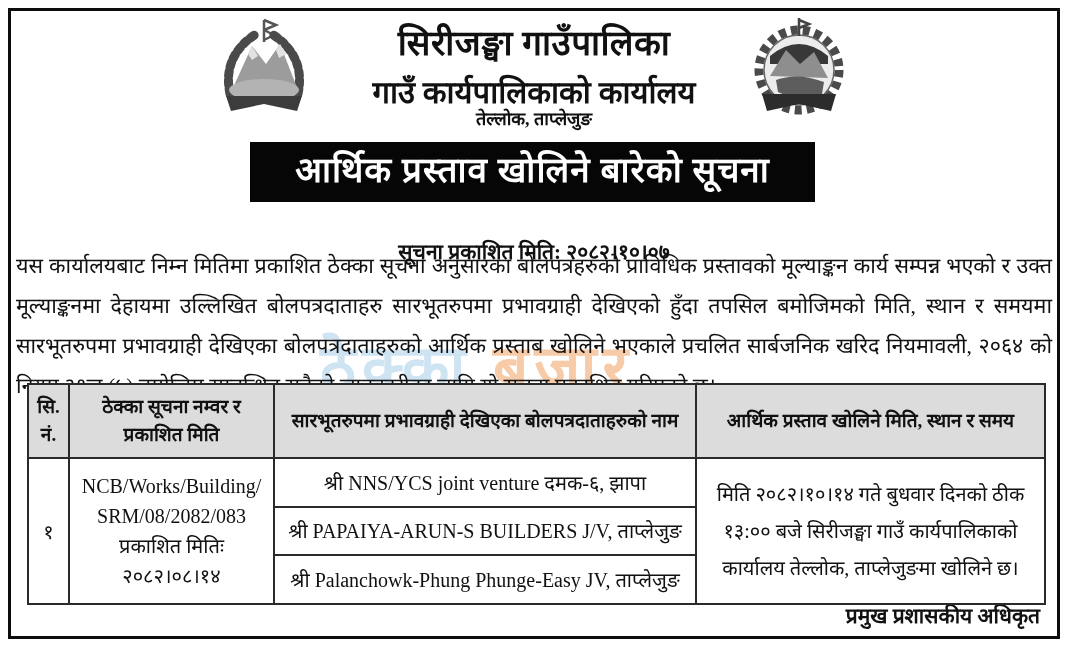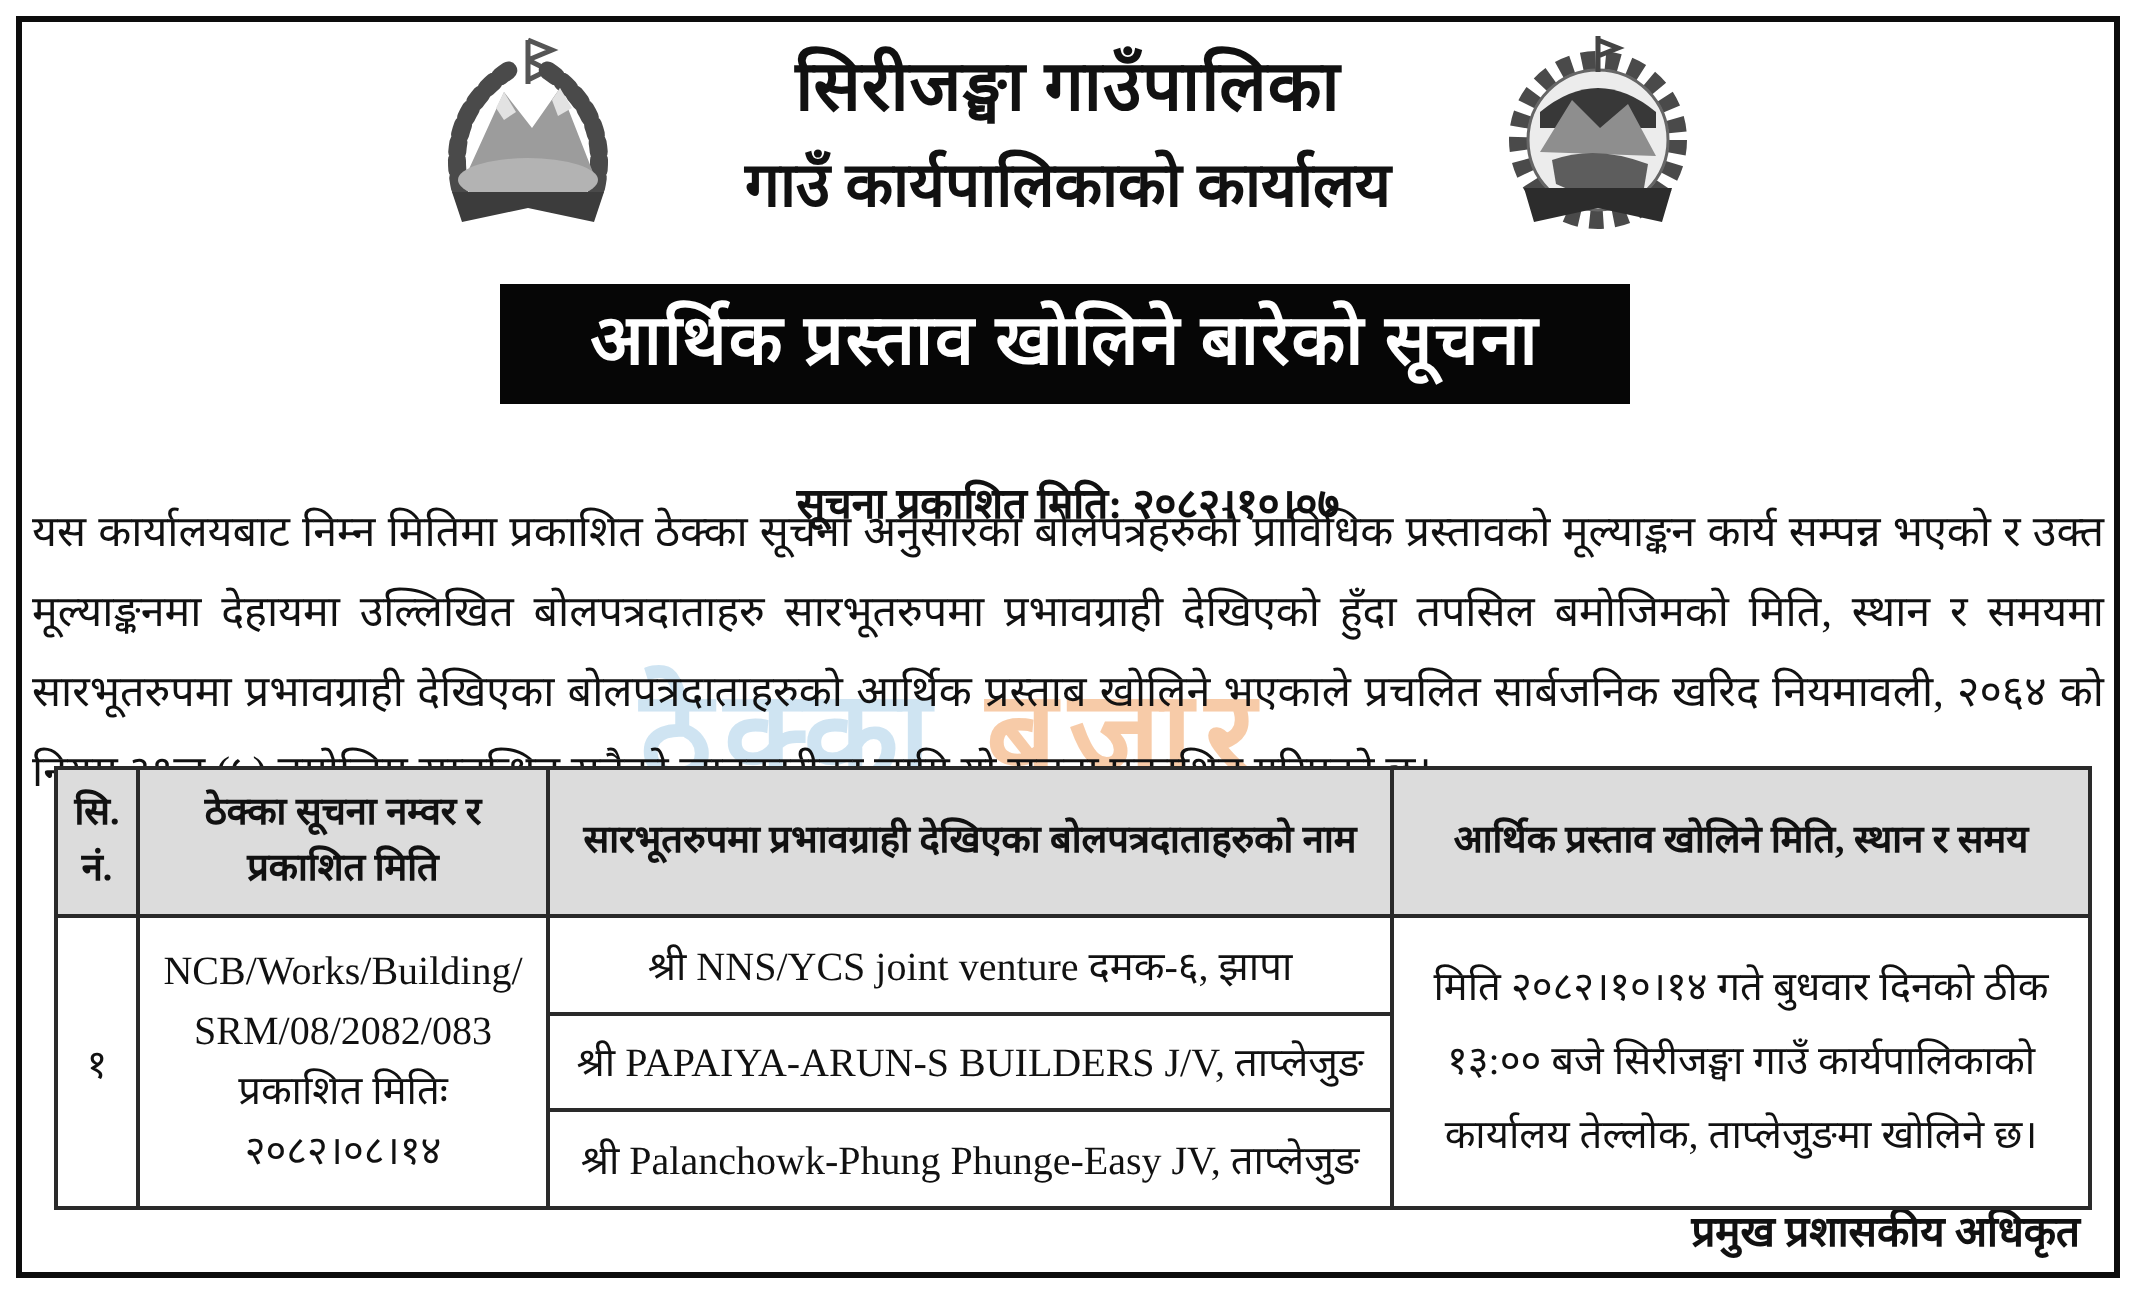--- a/index.html
+++ b/index.html
@@ -98,20 +98,21 @@
     <path d="M80 78 Q88 40 54 18" stroke="#4a4a4a" stroke-width="9" fill="none" stroke-dasharray="5 4" stroke-linecap="round"></path>
     <polygon points="14,74 34,30 48,48 62,28 80,74" fill="#9c9c9c"></polygon>
     <polygon points="30,38 34,30 40,40 34,44" fill="#e2e2e2"></polygon>
     <polygon points="58,34 62,28 68,38 61,42" fill="#e2e2e2"></polygon>
     <ellipse cx="46" cy="74" rx="35" ry="11" fill="#b3b3b3"></ellipse>
     <path d="M8 80 L84 80 L79 95 L46 88 L13 95 Z" fill="#3c3c3c"></path>
   </svg>
 
   <div class="title-muni">सिरीजङ्घा गाउँपालिका</div>
   <div class="title-office">गाउँ कार्यपालिकाको कार्यालय</div>
+  <div class="title-addr">तेल्लोक, ताप्लेजुङ</div>
 
   <svg class="logo-right" viewBox="0 0 102 104" aria-hidden="true">
     <circle cx="51" cy="56" r="40" fill="none" stroke="#4a4a4a" stroke-width="9" stroke-dasharray="7 5"></circle>
     <circle cx="51" cy="56" r="35" fill="#ececec" stroke="#666" stroke-width="1.5"></circle>
     <path d="M51 4 L51 22 M51 6 L61 10 L51 14" stroke="#444" stroke-width="2.5" fill="none"></path>
     <path d="M22 42 Q51 18 80 42 L80 50 L22 50 Z" fill="#383838"></path>
     <polygon points="22,62 38,36 52,50 66,38 80,64" fill="#8e8e8e"></polygon>
     <path d="M28 66 Q50 58 76 68 L74 80 Q50 88 30 78 Z" fill="#5d5d5d"></path>
     <path d="M14 80 L88 80 L83 97 L51 90 L19 97 Z" fill="#2c2c2c"></path>
   </svg>

